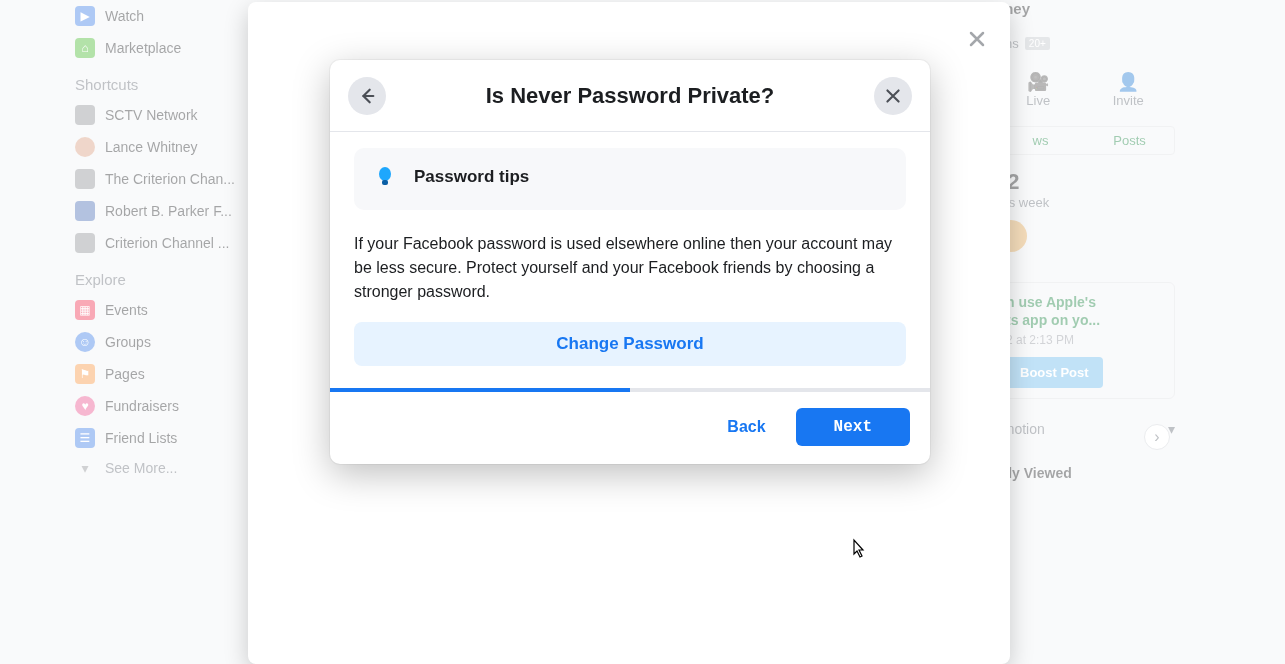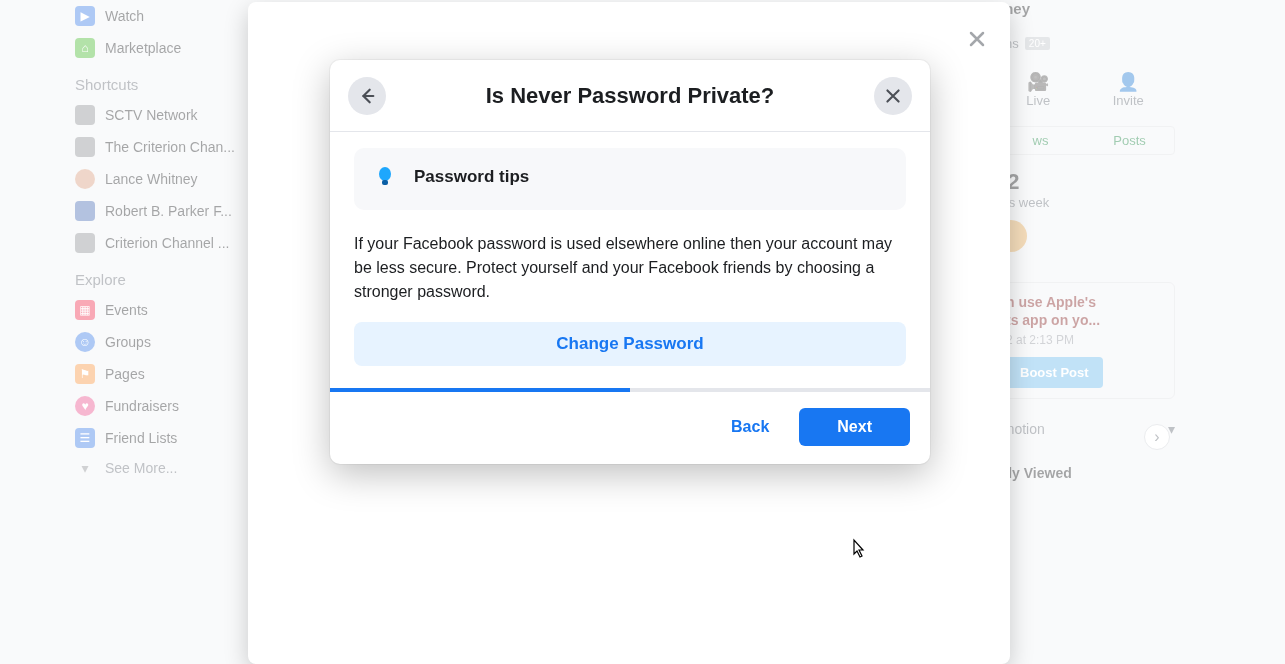--- a/index.html
+++ b/index.html
@@ -121,21 +121,21 @@
   .right-sub { color:#606770; font-size:13px; }
   .right-row { display:flex; justify-content:space-around; margin-top:20px; }
   .right-iconbtn { text-align:center; color:#606770; font-size:13px; }
   .right-iconbtn .ic { font-size:18px; color:#606770; display:block; }
   .right-tabs { display:flex; margin-top:18px; border:1px solid #dddfe2; border-radius:4px; overflow:hidden;}
   .right-tabs div { flex:1; text-align:center; padding:6px 0; font-size:13px; color:#15803d; }
   .right-stat { margin-top:14px; font-size:22px; font-weight:700; color:#1c1e21; }
   .right-stat-sub { font-size:13px; color:#606770; }
   .right-avatar { width:32px; height:32px; border-radius:50%; background:#e4a853; margin-top:10px; }
   .right-post { margin-top:30px; padding:10px; border:1px solid #dddfe2; border-radius:6px; position:relative;}
-  .right-post .pt { font-size:14px; font-weight:600; color:#7f1d1d; line-height:1.3;}
+  .right-post .pt { font-size:14px; font-weight:600; color:#15803d; line-height:1.3;}
   .right-post .pd { font-size:12px; color:#90949c; margin-top:4px;}
   .boost { margin-top:10px; display:inline-block; background:#64b6ec; color:#fff; font-weight:600; font-size:13px; padding:8px 14px; border-radius:4px;}
   .right-pager-r { position:absolute; left:1144px; top:424px; width:26px;height:26px;background:#fff;border:1px solid #ccd0d5;border-radius:50%;display:flex;align-items:center;justify-content:center;color:#606770;}
   .right-recent { font-size:14px; color:#1c1e21; font-weight:600; margin-top:28px;}
   .outer-modal {
     position:absolute;
     left: 248px;
     top: 2px;
     width: 762px;
     height: 662px;
@@ -265,20 +265,21 @@
     border-radius:6px;
   }
   .btn-next {
     background:#1877f2;
     color:#fff;
     font-weight:700;
     font-size:16px;
     padding:10px 38px;
     border-radius:6px;
     cursor:pointer;
+    font-family:Liberation Mono, monospace;
   }
 
   .cursor {
     position:absolute;
     left: 848px; top: 538px;
     z-index:20;
     pointer-events:none;
   }
 
 </style>
@@ -296,26 +297,26 @@
       <span class="ico" style="background:#42b72a">⌂</span>
       <span>Marketplace</span>
     </div>
 
     <div class="left-heading">Shortcuts</div>
     <div class="left-item">
         <span class="ico" style="background:#8a8d91"></span>
         <span>SCTV Network</span>
       </div>
     <div class="left-item">
+        <span class="ico" style="background:#d89a7a;border-radius:50%"></span>
+        <span>Lance Whitney</span>
+      </div>
+    <div class="left-item">
         <span class="ico" style="background:#8a8d91"></span>
         <span>The Criterion Chan...</span>
-      </div>
-    <div class="left-item">
-        <span class="ico" style="background:#d89a7a;border-radius:50%"></span>
-        <span>Lance Whitney</span>
       </div>
     <div class="left-item">
         <span class="ico" style="background:#4267b2"></span>
         <span>Robert B. Parker F...</span>
       </div>
     <div class="left-item">
         <span class="ico" style="background:#8a8d91"></span>
         <span>Criterion Channel ...</span>
       </div>
 

